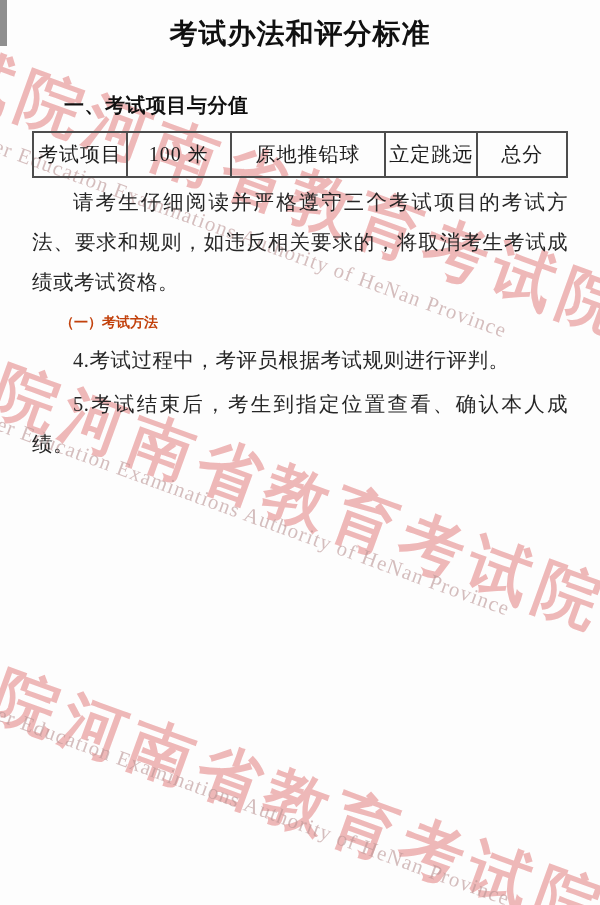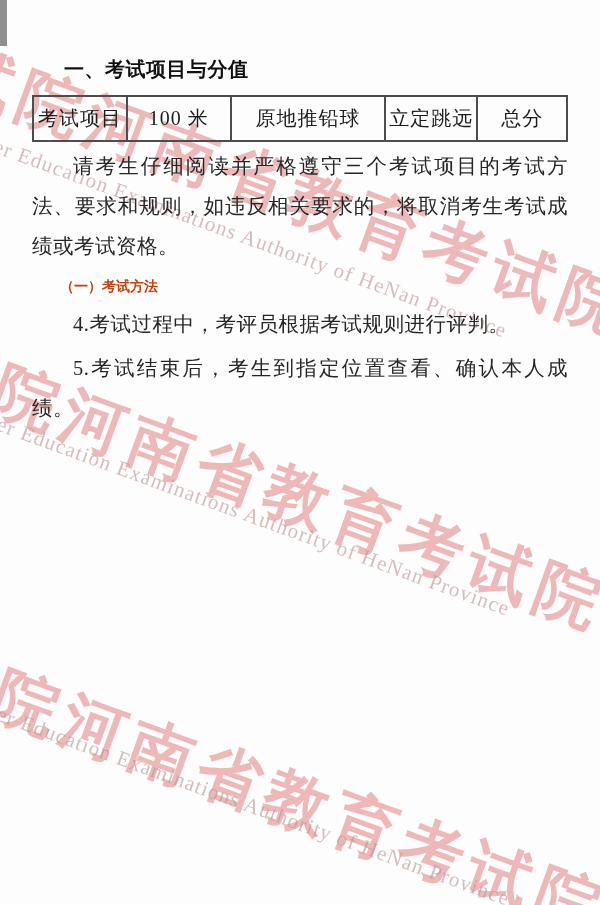--- a/index.html
+++ b/index.html
@@ -63,20 +63,21 @@
     <div class="wm wm-cn cn-c" style="color: rgb(224, 118, 118);"><span>试院</span><span>河南省教育考试院</span></div>
     <div class="wm wm-en en-a" style="color: rgb(186, 148, 148);">Higher Education Examinations Authority of HeNan Province</div>
     <div class="wm wm-en en-b" style="color: rgb(186, 148, 148);">Higher Education Examinations Authority of HeNan Province</div>
     <div class="wm wm-en en-c" style="color: rgb(186, 148, 148);">Higher Education Examinations Authority of HeNan Province</div>
   </div>
 
   <div class="scan-mark"></div>
 
   <div class="content">
 
+    <div class="title-line">考试办法和评分标准</div>
 
     <div class="sec-heading h1">一、考试项目与分值</div>
 
     <table class="score">
       <colgroup>
         <col style="width:17.6%">
           <col style="width:19.4%">
           <col style="width:29%">
           <col style="width:17.2%">
           <col style="width:16.8%">

